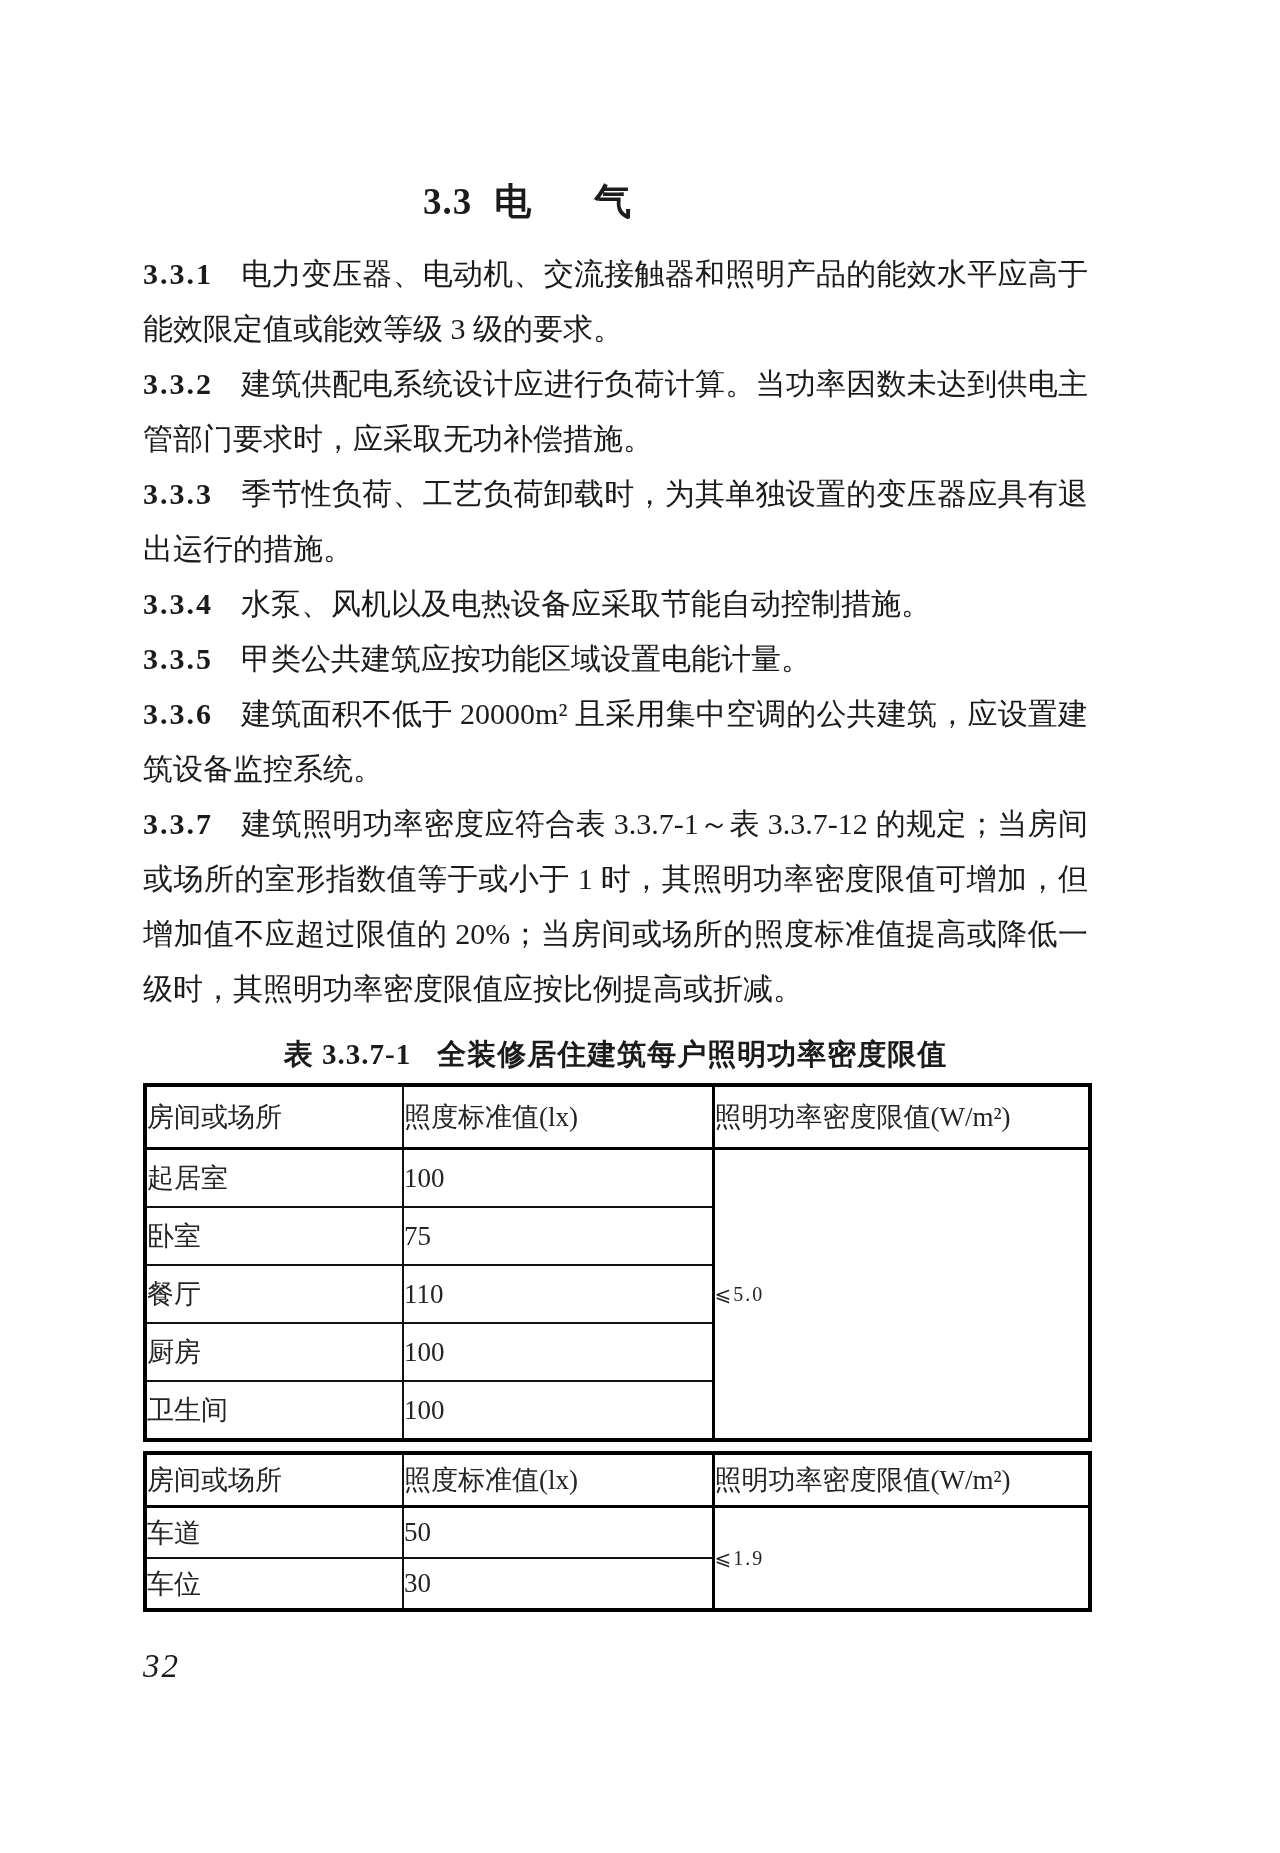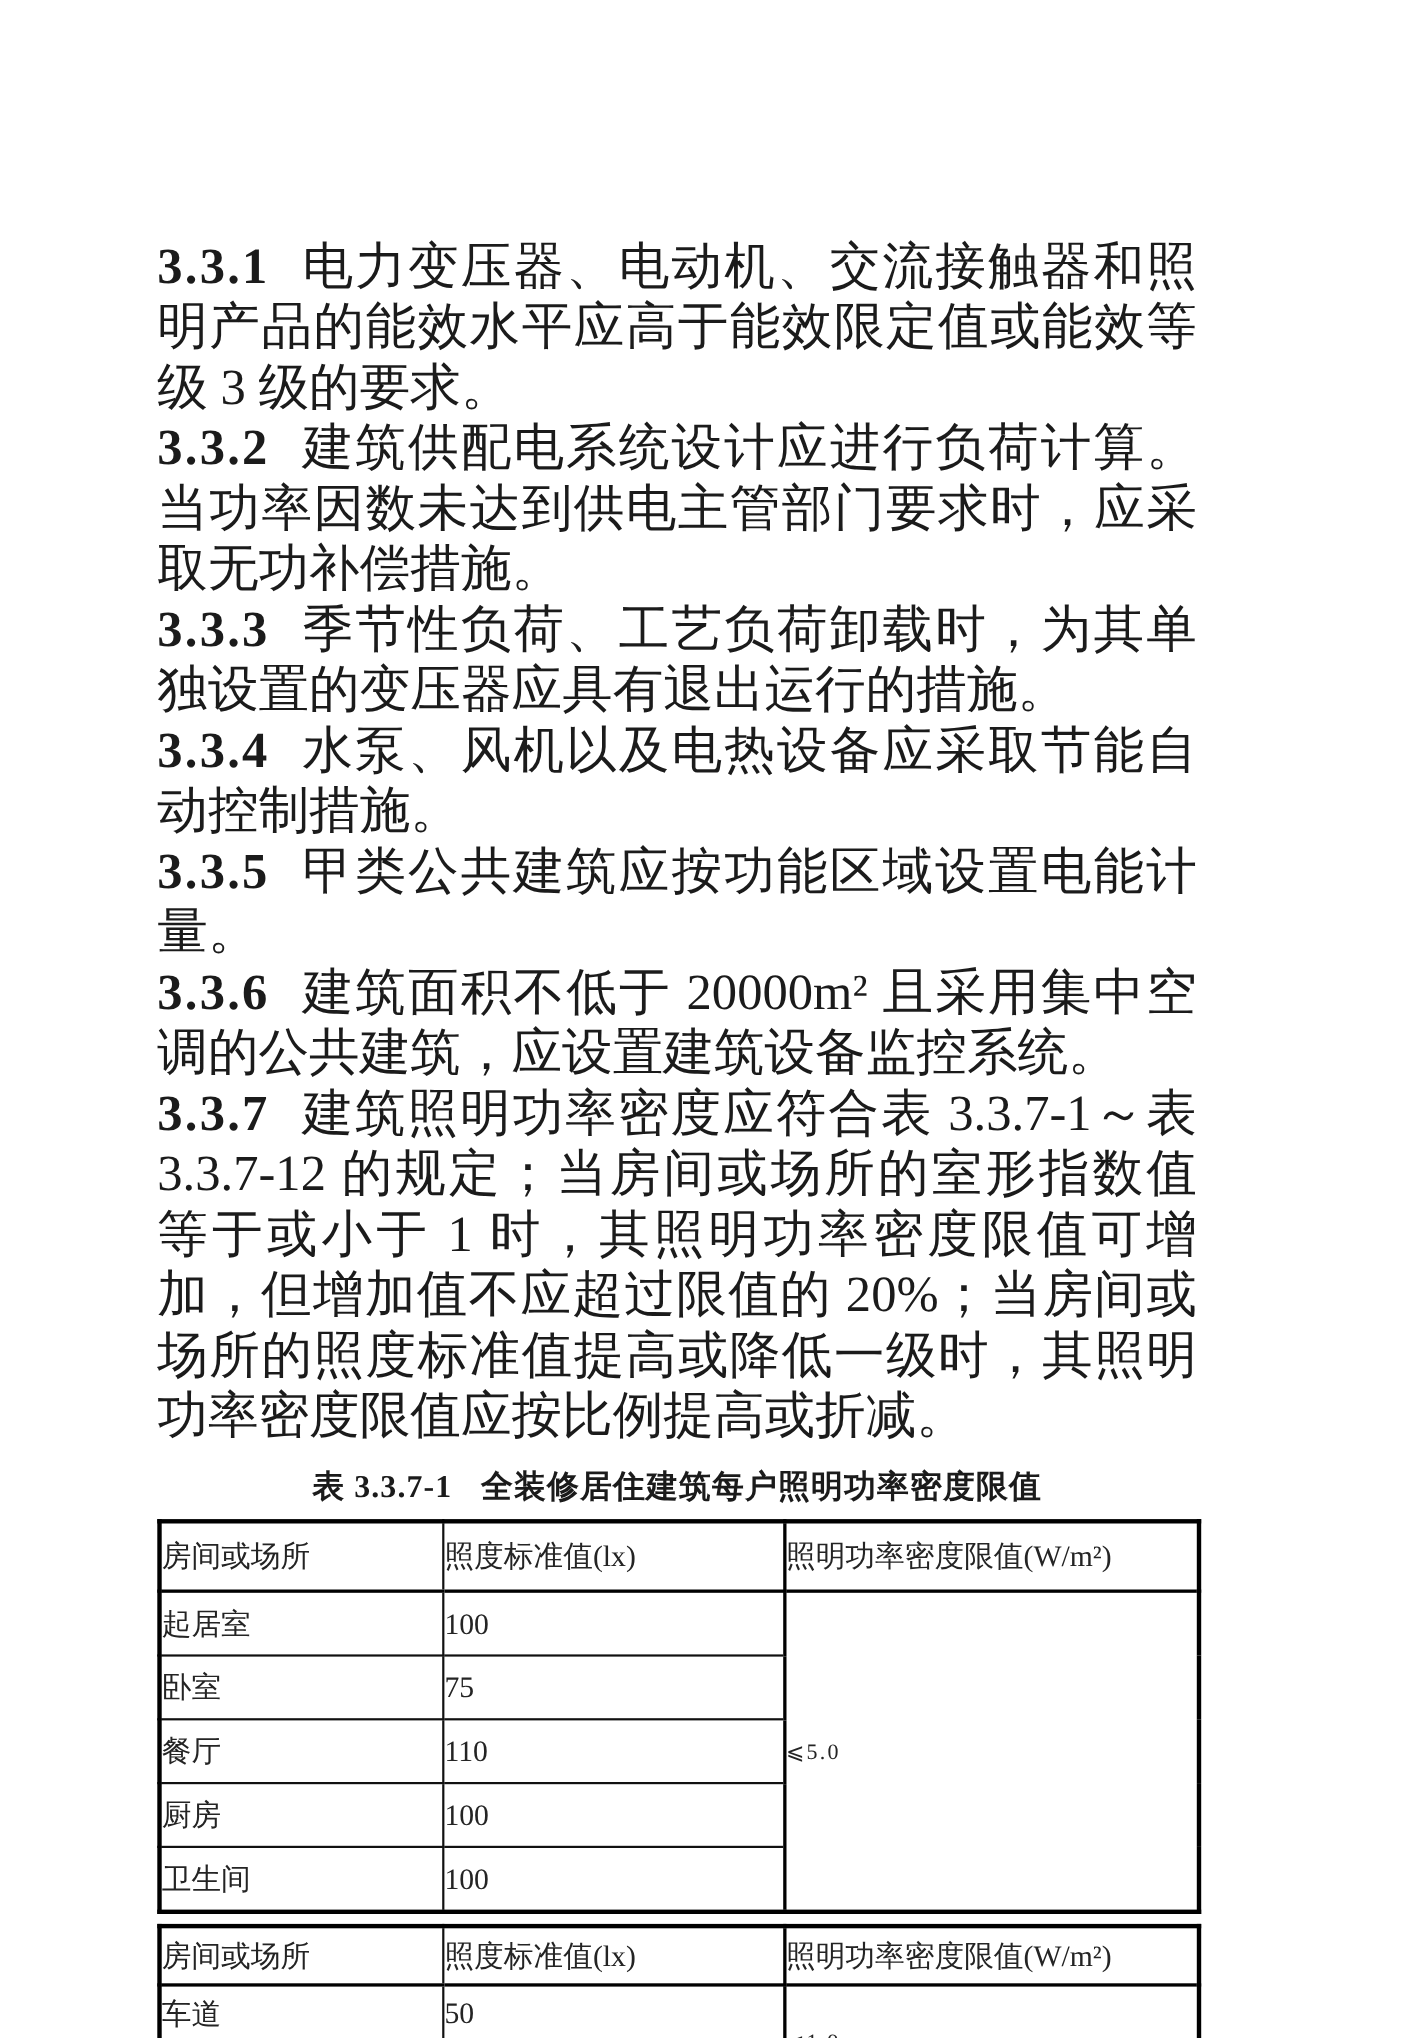--- a/index.html
+++ b/index.html
@@ -20,22 +20,22 @@
     padding-right:176px;   
     font-size:37px;
     font-weight:700;
     line-height:48px;
     letter-spacing:1px;
   }
   .section-title .t-num { margin-right:22px; }
   .section-title .t-b   { margin-left:62px; }
   
   .clauses {
-    margin-top:36px;
-    font-size:46px;
+    margin-top:20px;
+    font-size:30px;
     line-height:55px;
     text-align:justify;
   }
   .clause { margin:0; }
   .clause-num {
     font-weight:700;
     letter-spacing:2px;
     margin-right:28px;
     white-space:nowrap;
   }
@@ -82,20 +82,23 @@
     font-style:italic;
     font-size:33px;
     letter-spacing:2px;
   }
 </style>
 </head>
 <body>
 
 <div class="page">
 
+  <h1 class="section-title">
+    <span class="t-num">3.3</span><span class="t-a">电</span><span class="t-b">气</span>
+  </h1>
 
   <div class="clauses">
     <p class="clause"><span class="clause-num">3.3.1</span><span class="clause-text">电力变压器、电动机、交流接触器和照明产品的能效水平应高于能效限定值或能效等级 3 级的要求。</span></p>
     <p class="clause"><span class="clause-num">3.3.2</span><span class="clause-text">建筑供配电系统设计应进行负荷计算。当功率因数未达到供电主管部门要求时，应采取无功补偿措施。</span></p>
     <p class="clause"><span class="clause-num">3.3.3</span><span class="clause-text">季节性负荷、工艺负荷卸载时，为其单独设置的变压器应具有退出运行的措施。</span></p>
     <p class="clause"><span class="clause-num">3.3.4</span><span class="clause-text">水泵、风机以及电热设备应采取节能自动控制措施。</span></p>
     <p class="clause"><span class="clause-num">3.3.5</span><span class="clause-text">甲类公共建筑应按功能区域设置电能计量。</span></p>
     <p class="clause"><span class="clause-num">3.3.6</span><span class="clause-text">建筑面积不低于 20000m² 且采用集中空调的公共建筑，应设置建筑设备监控系统。</span></p>
     <p class="clause"><span class="clause-num">3.3.7</span><span class="clause-text">建筑照明功率密度应符合表 3.3.7-1～表 3.3.7-12 的规定；当房间或场所的室形指数值等于或小于 1 时，其照明功率密度限值可增加，但增加值不应超过限值的 20%；当房间或场所的照度标准值提高或降低一级时，其照明功率密度限值应按比例提高或折减。</span></p>
   </div>

